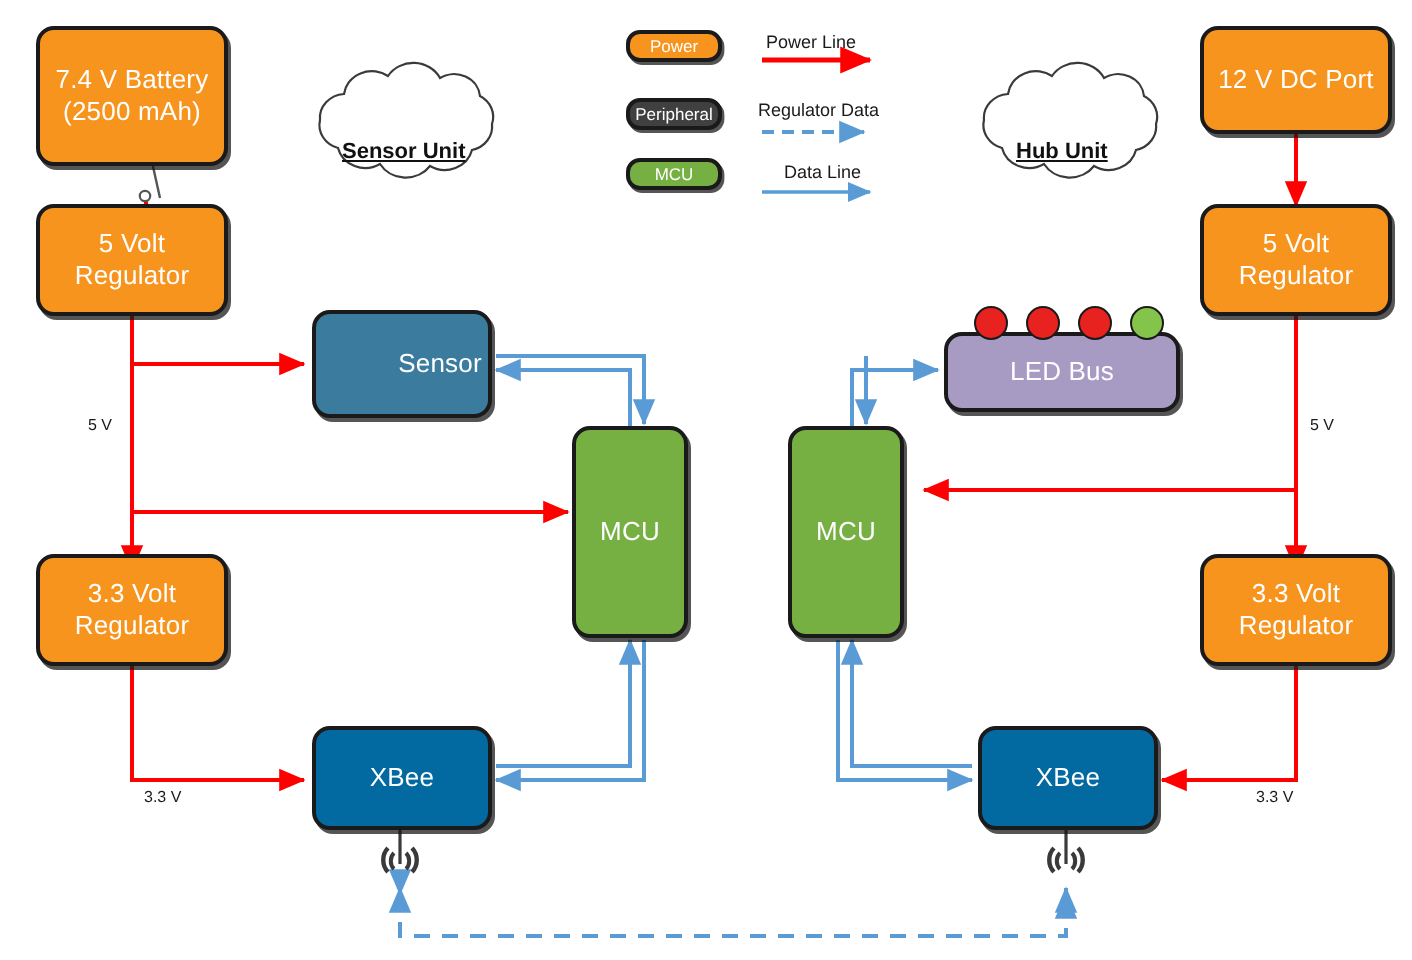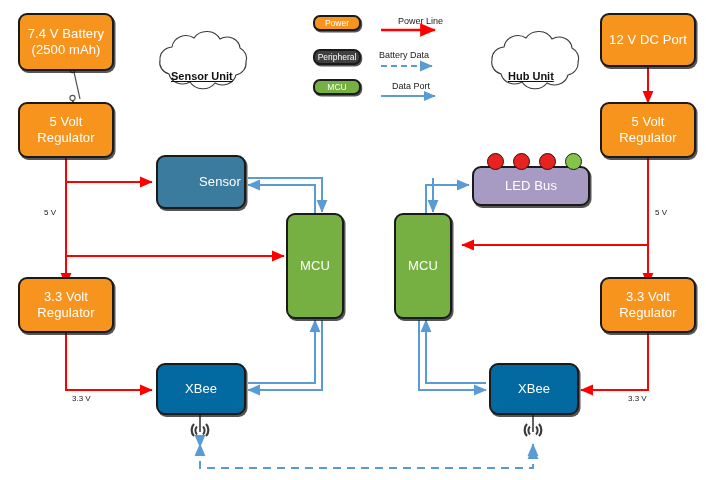--- a/index.html
+++ b/index.html
@@ -203,21 +203,21 @@
     <path d="M17,3 a7,8 0 0 1 0,12" stroke="#3a3a3a" stroke-width="2.2" fill="none"></path>
     <path d="M14,5.5 a4,5 0 0 1 0,8" stroke="#3a3a3a" stroke-width="2" fill="none"></path>
   </svg>
   <svg class="antenna" style="left:522px; top:421px;" viewBox="0 0 22 20">
     <path d="M5,3 a7,8 0 0 0 0,12" stroke="#3a3a3a" stroke-width="2.2" fill="none"></path>
     <path d="M8,5.5 a4,5 0 0 0 0,8" stroke="#3a3a3a" stroke-width="2" fill="none"></path>
     <path d="M17,3 a7,8 0 0 1 0,12" stroke="#3a3a3a" stroke-width="2.2" fill="none"></path>
     <path d="M14,5.5 a4,5 0 0 1 0,8" stroke="#3a3a3a" stroke-width="2" fill="none"></path>
   </svg>
 
-  <div class="node power" style="left:18px; top:13px; width:96px; height:58px;">
+  <div class="node power" style="left:18px; top:13px; width:96px; height:70px;">
     <span>
       <span>7.4 V Battery</span><br>
       <span>(2500 mAh)</span>
     </span>
   </div>
 
   <div class="node power" style="left:18px; top:102px; width:96px; height:56px;">
     <span>
       <span>5 Volt</span><br>
       <span>Regulator</span>
@@ -290,17 +290,17 @@
   <div class="legend-box" style="left:313px; top:15px; background:#F7941E;">
     <span>Power</span>
   </div>
   <div class="legend-box" style="left:313px; top:49px; background:#404040;">
     <span>Peripheral</span>
   </div>
   <div class="legend-box" style="left:313px; top:79px; background:#76B043;">
     <span>MCU</span>
   </div>
 
-  <div class="legend-label" style="left:398px; top:16px;">Power Line</div>
-  <div class="legend-label" style="left:379px; top:50px;">Battery Data</div>
-  <div class="legend-label" style="left:392px; top:81px;">Data Port</div>
+  <div class="legend-label" style="left:383px; top:16px;">Power Line</div>
+  <div class="legend-label" style="left:379px; top:50px;">Regulator Data</div>
+  <div class="legend-label" style="left:392px; top:81px;">Data Line</div>
 
 </div>
 
 </body></html>

